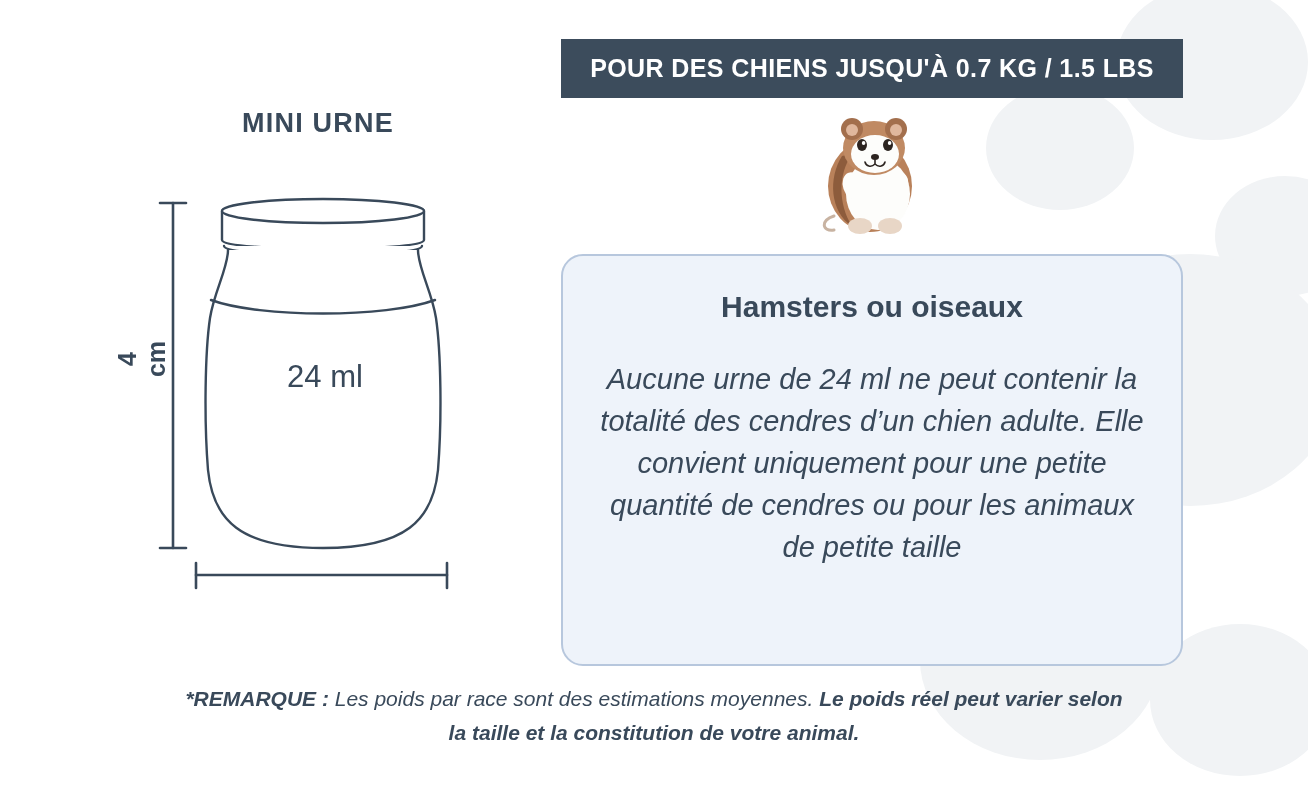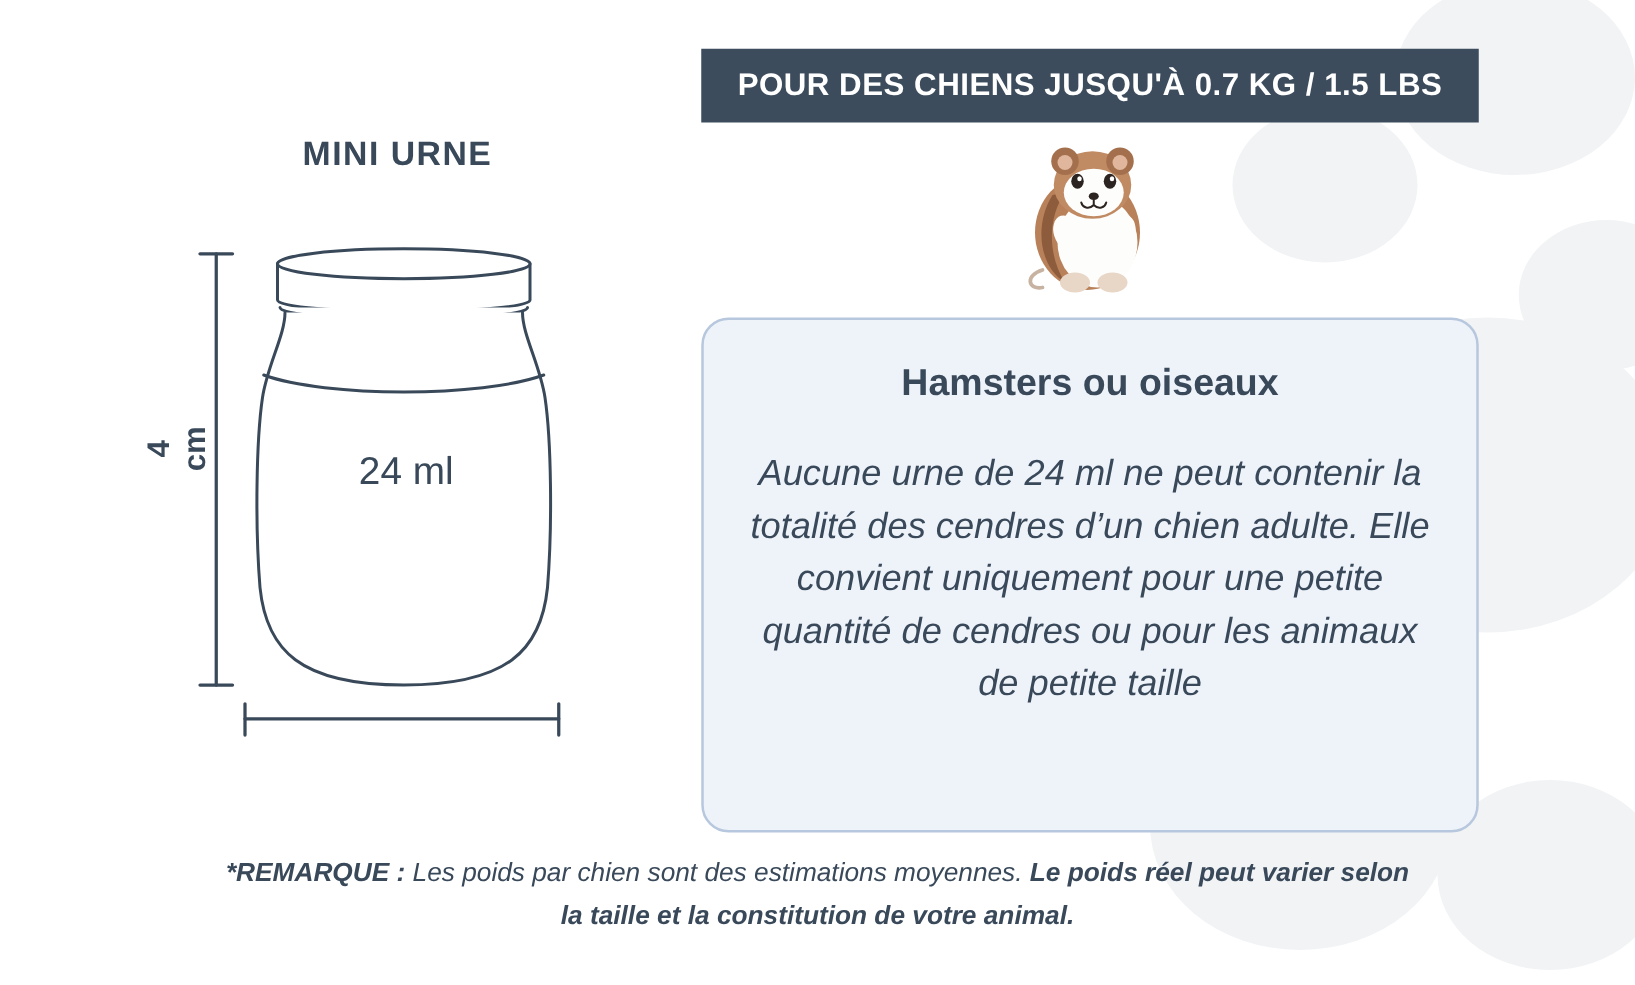--- a/index.html
+++ b/index.html
@@ -251,16 +251,16 @@
     <ellipse cx="52" cy="114" rx="12" ry="8" fill="#e8d6c6"></ellipse>
     <ellipse cx="82" cy="114" rx="12" ry="8" fill="#e8d6c6"></ellipse>
   </svg>
 
   <div class="info-card">
     <div class="info-heading">Hamsters ou oiseaux</div>
     <div class="info-body">Aucune urne de 24 ml ne peut contenir la totalité des cendres d’un chien adulte. Elle convient uniquement pour une petite quantité de cendres ou pour les animaux de petite taille</div>
   </div>
 
   <div class="footnote">
-    <b>*REMARQUE :</b><span> Les poids par chien sont des estimations moyennes. </span><b>Le poids réel peut varier selon la taille et la constitution de votre animal.</b>
+    <b>*REMARQUE :</b><span> Les poids par race sont des estimations moyennes. </span><b>Le poids réel peut varier selon la taille et la constitution de votre animal.</b>
   </div>
 
 </div>
 
 </body></html>

